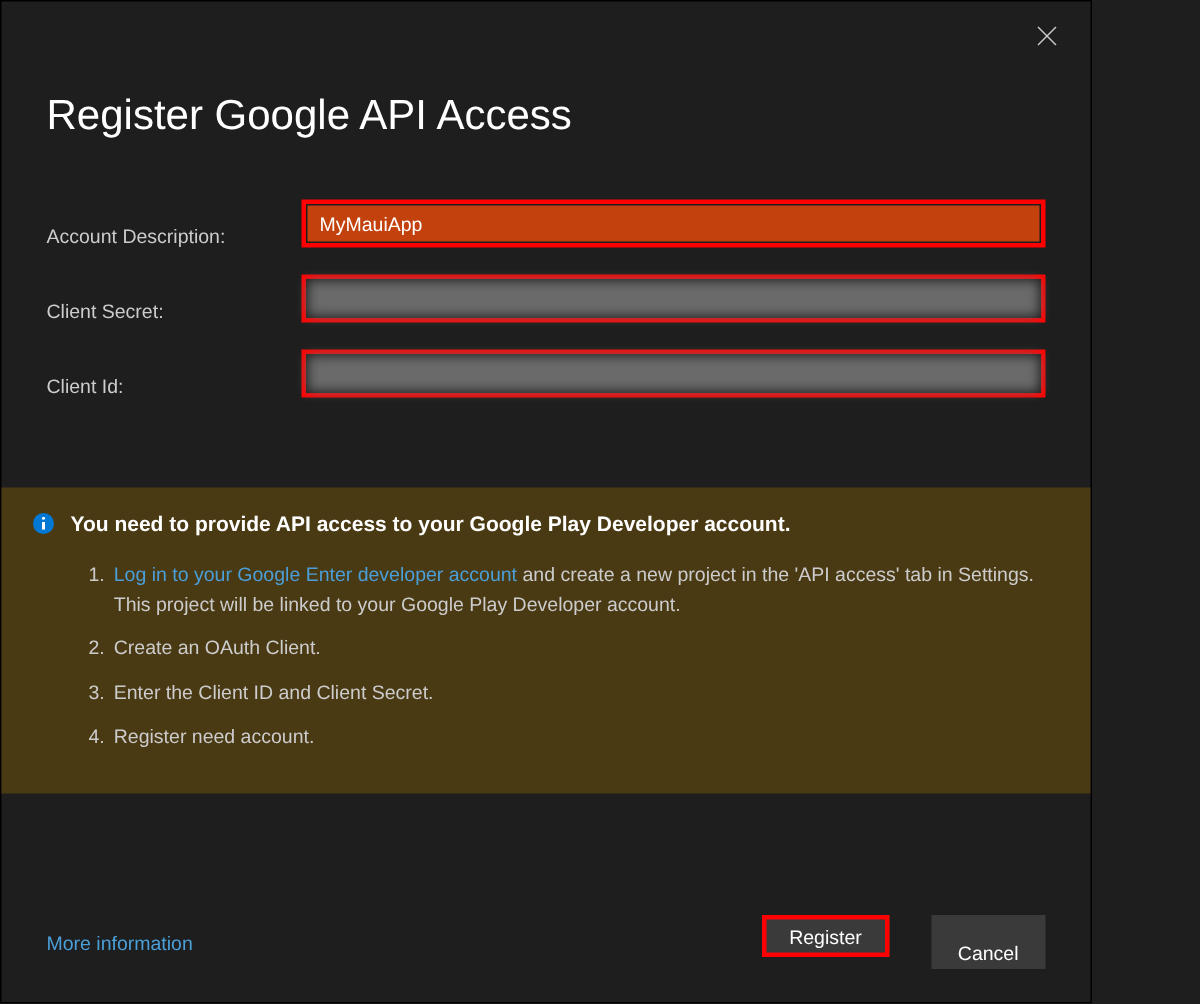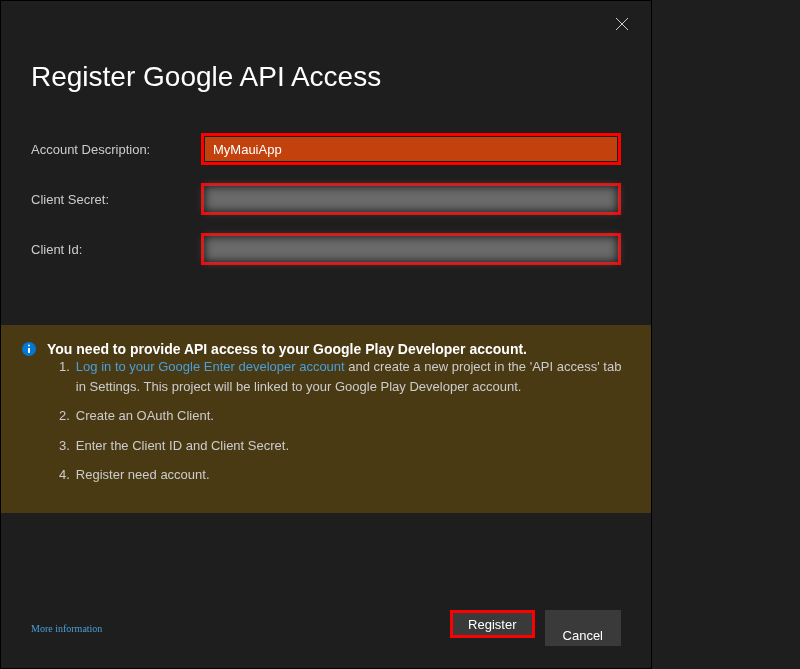--- a/index.html
+++ b/index.html
@@ -10,21 +10,21 @@
     body {
       background: #1e1e1e;
       font-family: "Segoe UI", -apple-system, sans-serif;
       color: #cccccc;
       width: 800px;
       height: 669px;
       overflow: hidden;
       position: relative;
     }
     .dialog {
-      width: 652px;
+      width: 728px;
       height: 669px;
       padding: 0;
       position: relative;
       border: 1px solid #000;
     }
     .close-btn {
       position: absolute;
       top: 16px;
       right: 20px;
       width: 16px;
@@ -40,21 +40,21 @@
       font-size: 28px;
       font-weight: 300;
       color: #ffffff;
       padding: 60px 30px 40px 30px;
     }
     .form-section {
       padding: 0 30px;
     }
     .form-row {
       display: flex;
-      align-items: center;
+      align-items: flex-end;
       margin-bottom: 18px;
     }
     .form-label {
       width: 170px;
       font-size: 13px;
       color: #cccccc;
     }
     .input-wrap {
       flex: 1;
       border: 3px solid #ff0000;
@@ -76,21 +76,21 @@
     }
     .info-panel {
       background: #4a3a14;
       padding: 16px 20px 18px 20px;
       margin-top: 60px;
       position: relative;
     }
     .info-header {
       display: flex;
       gap: 10px;
-      margin-bottom: 0;
+      margin-bottom: 16px;
     }
     .info-icon {
       width: 16px;
       height: 16px;
       flex-shrink: 0;
     }
     .info-title {
       font-size: 14px;
       font-weight: 600;
       color: #ffffff;
@@ -123,28 +123,27 @@
       bottom: 22px;
       left: 0;
       right: 0;
       padding: 0 30px;
       display: flex;
       align-items: center;
       justify-content: space-between;
     }
     .more-info {
       color: #4a9fd8;
-      font-size: 10px;
+      font-size: 13px;
       text-decoration: none;
       cursor: pointer;
-      font-family: Liberation Serif, serif;
     }
     .actions {
       display: flex;
-      gap: 10px;
+      gap: 28px;
       justify-content: space-between;
     }
     .btn {
       background: #3a3a3a;
       border: none;
       color: #ffffff;
       font-size: 13px;
       padding: 18px 18px;
       cursor: pointer;
       font-family: inherit;

